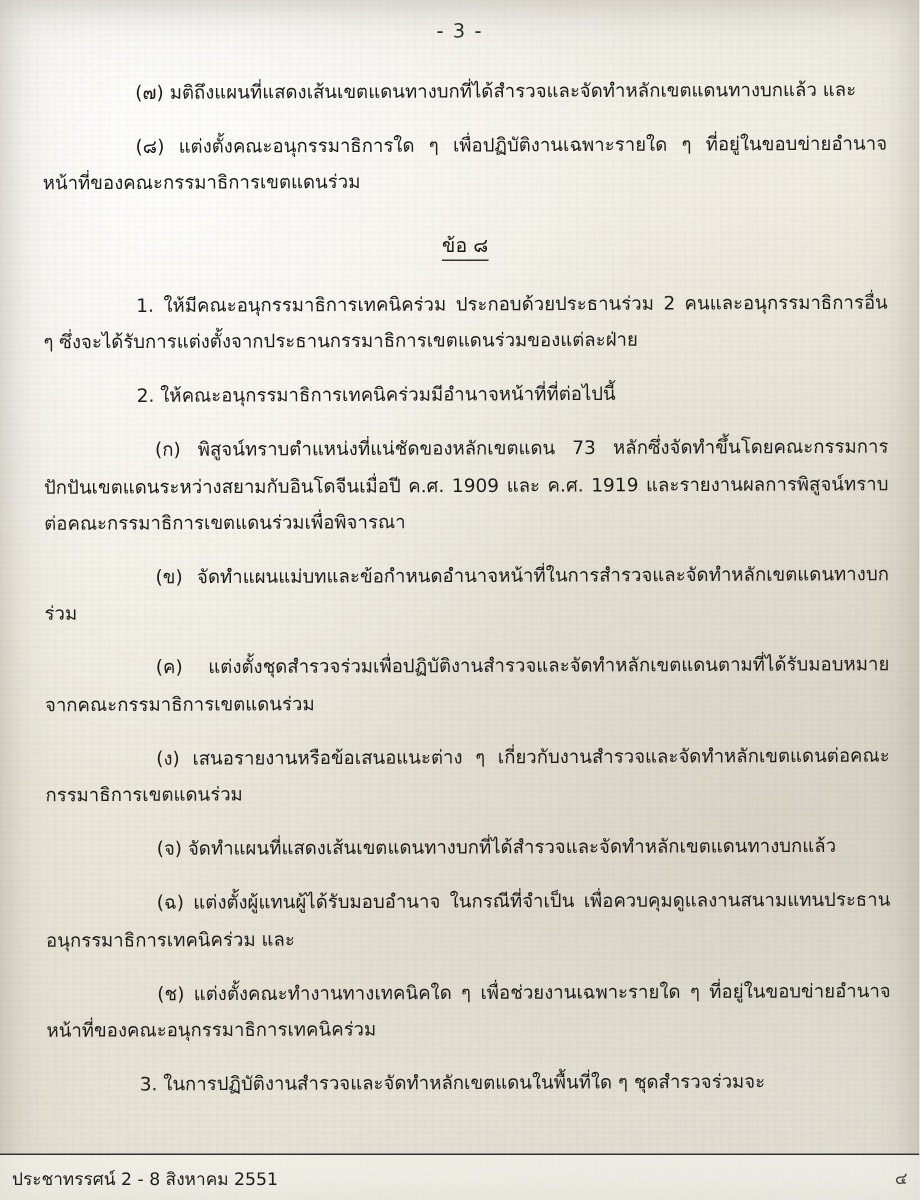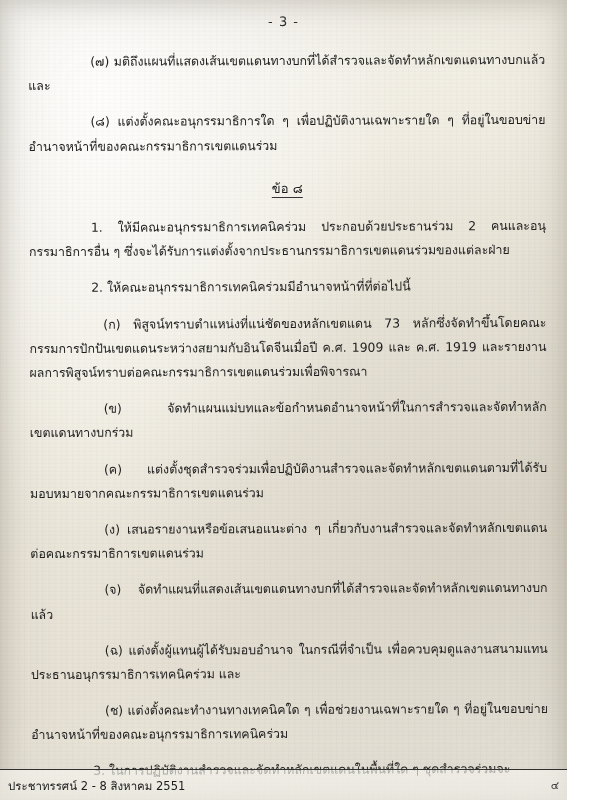--- a/index.html
+++ b/index.html
@@ -5,21 +5,21 @@
   html, body {
     margin: 0;
     padding: 0;
     background: #ffffff;
   }
   body {
     font-family: "DejaVu Sans", sans-serif;
   }
   .page {
     position: relative;
-    width: 567px;
+    width: 613px;
     height: 800px;
     overflow: hidden;
     background: #efece4;
     background-image:
       radial-gradient(ellipse at 18% 12%, rgba(255,255,255,0.85) 0%, rgba(255,255,255,0.0) 45%),
       radial-gradient(ellipse at 85% 70%, rgba(205,199,186,0.55) 0%, rgba(255,255,255,0.0) 55%),
       linear-gradient(160deg, #f6f4ee 0%, #eeeade 40%, #e6e1d4 72%, #efece3 100%);
   }
   
   .page:before {

